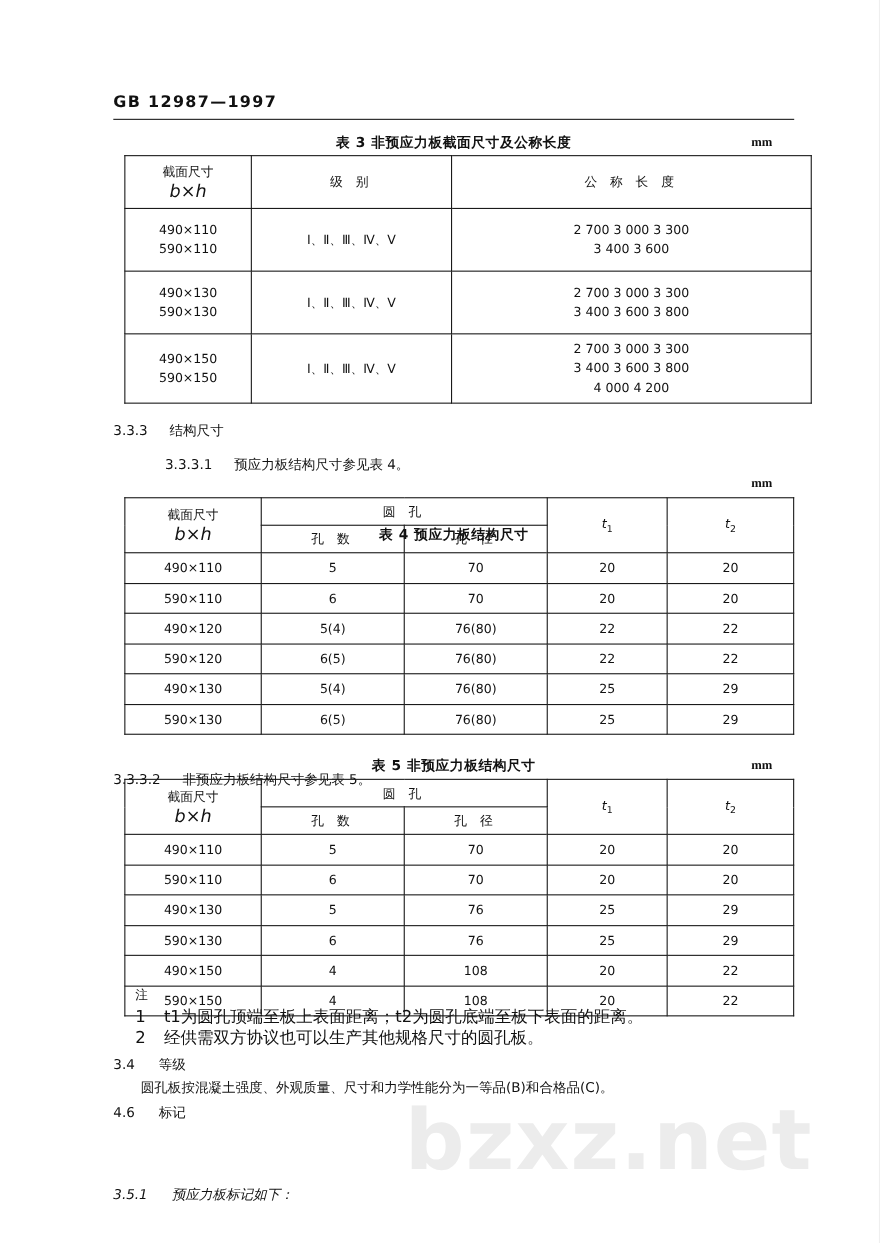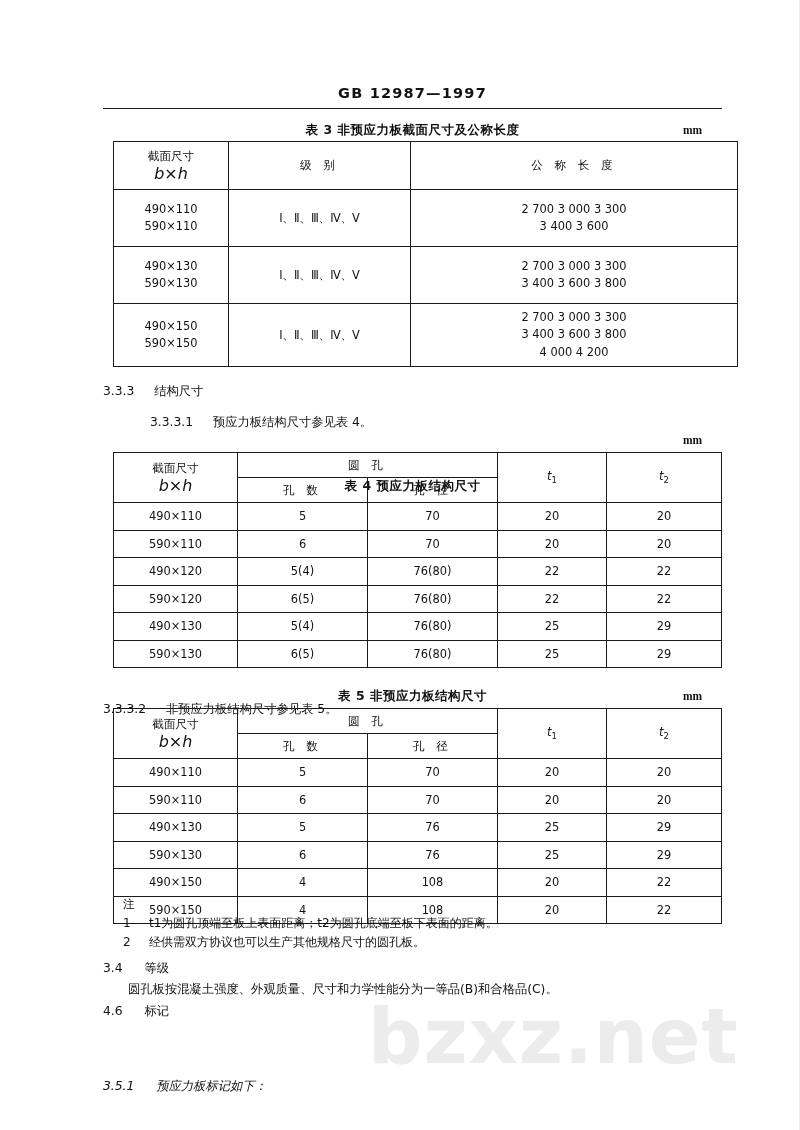--- a/index.html
+++ b/index.html
@@ -46,21 +46,20 @@
     width: 800px;
     z-index: 2;
   }
 
   
   .doc-header {
     position: absolute;
     left: 103px;
     top: 84px;
     width: 619px;
-    text-align: center;
   }
   .doc-header .std-no {
     font-family: "DejaVu Sans", sans-serif;
     font-size: 14.5px;
     font-weight: bold;
     letter-spacing: 1.2px;
   }
   .header-rule {
     position: absolute;
     left: 103px;
@@ -145,21 +144,21 @@
   #table5 { top: 708px; }
 
   .note-label {
     position: absolute;
     font-family: "DejaVu Sans", sans-serif;
     font-size: 11.5px;
   }
   .note-line {
     position: absolute;
     font-family: "DejaVu Sans", sans-serif;
-    font-size: 12px;
+    font-size: 15px;
     white-space: nowrap;
   }
   .note-idx { display: inline-block; width: 26px; }
 </style>
 </head>
 <body>
 
 <div class="page">
 
   <div class="watermark">bzxz.net</div>

